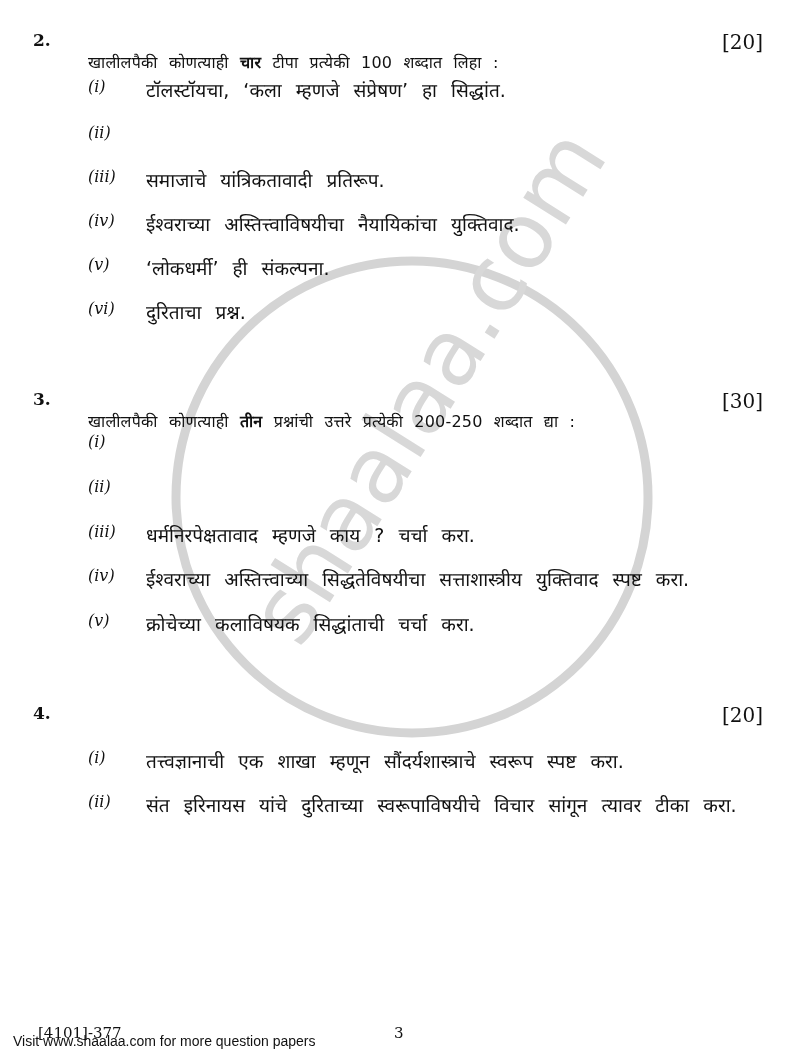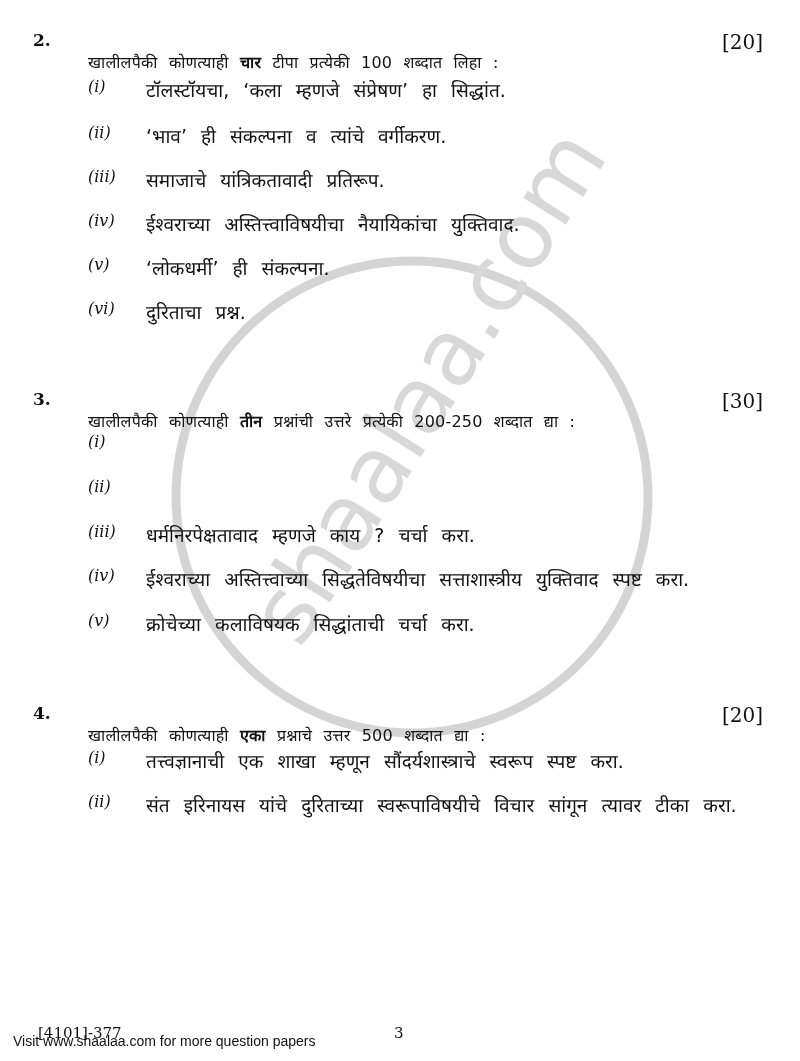--- a/index.html
+++ b/index.html
@@ -34,21 +34,20 @@
       <span class="qnum">2.</span>
       <span class="qtext"><span>खालीलपैकी कोणत्याही</span> <b>चार</b> <span>टीपा प्रत्येकी 100 शब्दात लिहा :</span></span>
       <span class="marks">[20]</span>
     </div>
     <div class="sub" style="top:47px;">
       <span class="roman">(i)</span>
       <span class="subtext">टॉलस्टॉयचा, ‘कला म्हणजे संप्रेषण’ हा सिद्धांत.</span>
     </div>
     <div class="sub" style="top:93px;">
       <span class="roman">(ii)</span>
-      <span class="subtext">‘भाव’ ही संकल्पना व त्यांचे वर्गीकरण.</span>
     </div>
     <div class="sub" style="top:137px;">
       <span class="roman">(iii)</span>
       <span class="subtext">समाजाचे यांत्रिकतावादी प्रतिरूप.</span>
     </div>
     <div class="sub" style="top:181px;">
       <span class="roman">(iv)</span>
       <span class="subtext">ईश्वराच्या अस्तित्त्वाविषयीचा नैयायिकांचा युक्तिवाद.</span>
     </div>
     <div class="sub" style="top:225px;">
@@ -83,21 +82,20 @@
     </div>
     <div class="sub" style="top:222px;">
       <span class="roman">(v)</span>
       <span class="subtext">क्रोचेच्या कलाविषयक सिद्धांताची चर्चा करा.</span>
     </div>
   </div>
 
   <div class="q" style="top:703px;">
     <div class="qhead" style="top:0;">
       <span class="qnum">4.</span>
-      <span class="qtext"><span>खालीलपैकी कोणत्याही</span> <b>एका</b> <span>प्रश्नाचे उत्तर 500 शब्दात द्या :</span></span>
       <span class="marks">[20]</span>
     </div>
     <div class="sub" style="top:45px;">
       <span class="roman">(i)</span>
       <span class="subtext">तत्त्वज्ञानाची एक शाखा म्हणून सौंदर्यशास्त्राचे स्वरूप स्पष्ट करा.</span>
     </div>
     <div class="sub" style="top:89px;">
       <span class="roman">(ii)</span>
       <span class="subtext">संत इरिनायस यांचे दुरिताच्या स्वरूपाविषयीचे विचार सांगून त्यावर टीका करा.</span>
     </div>

